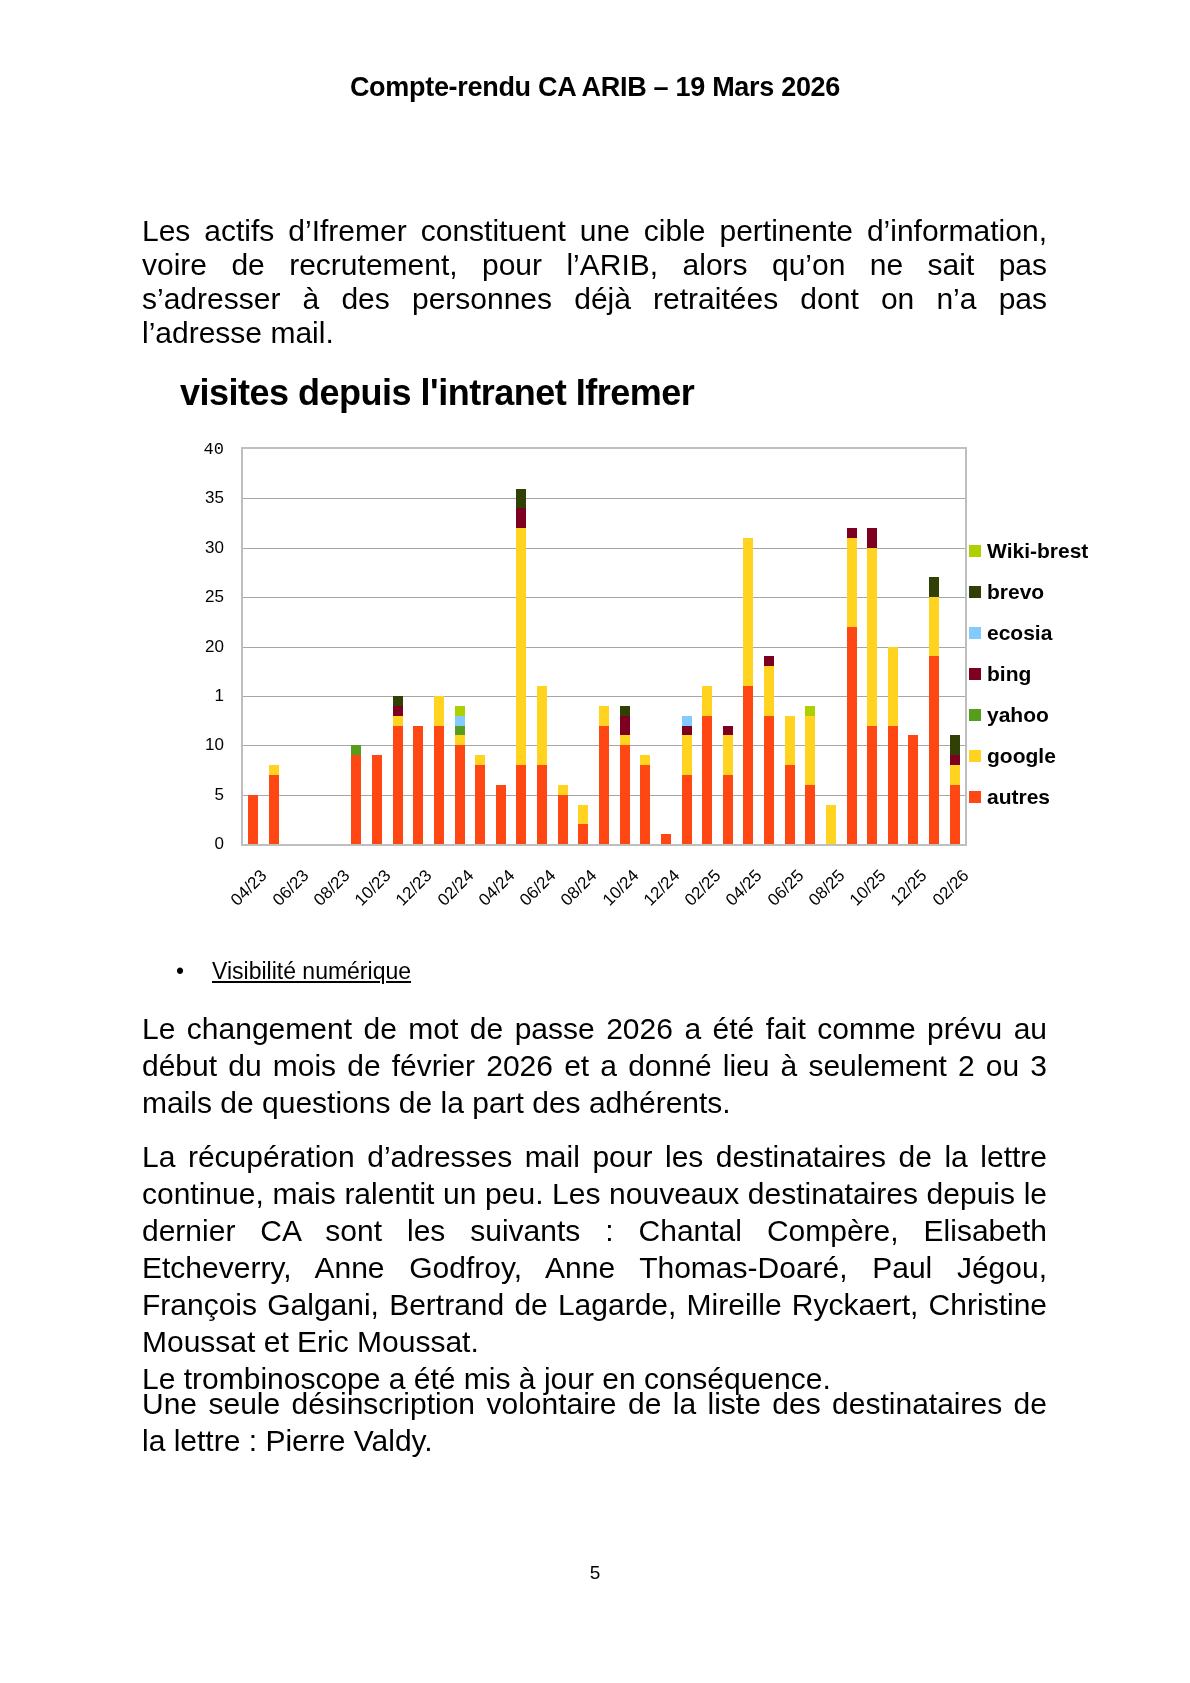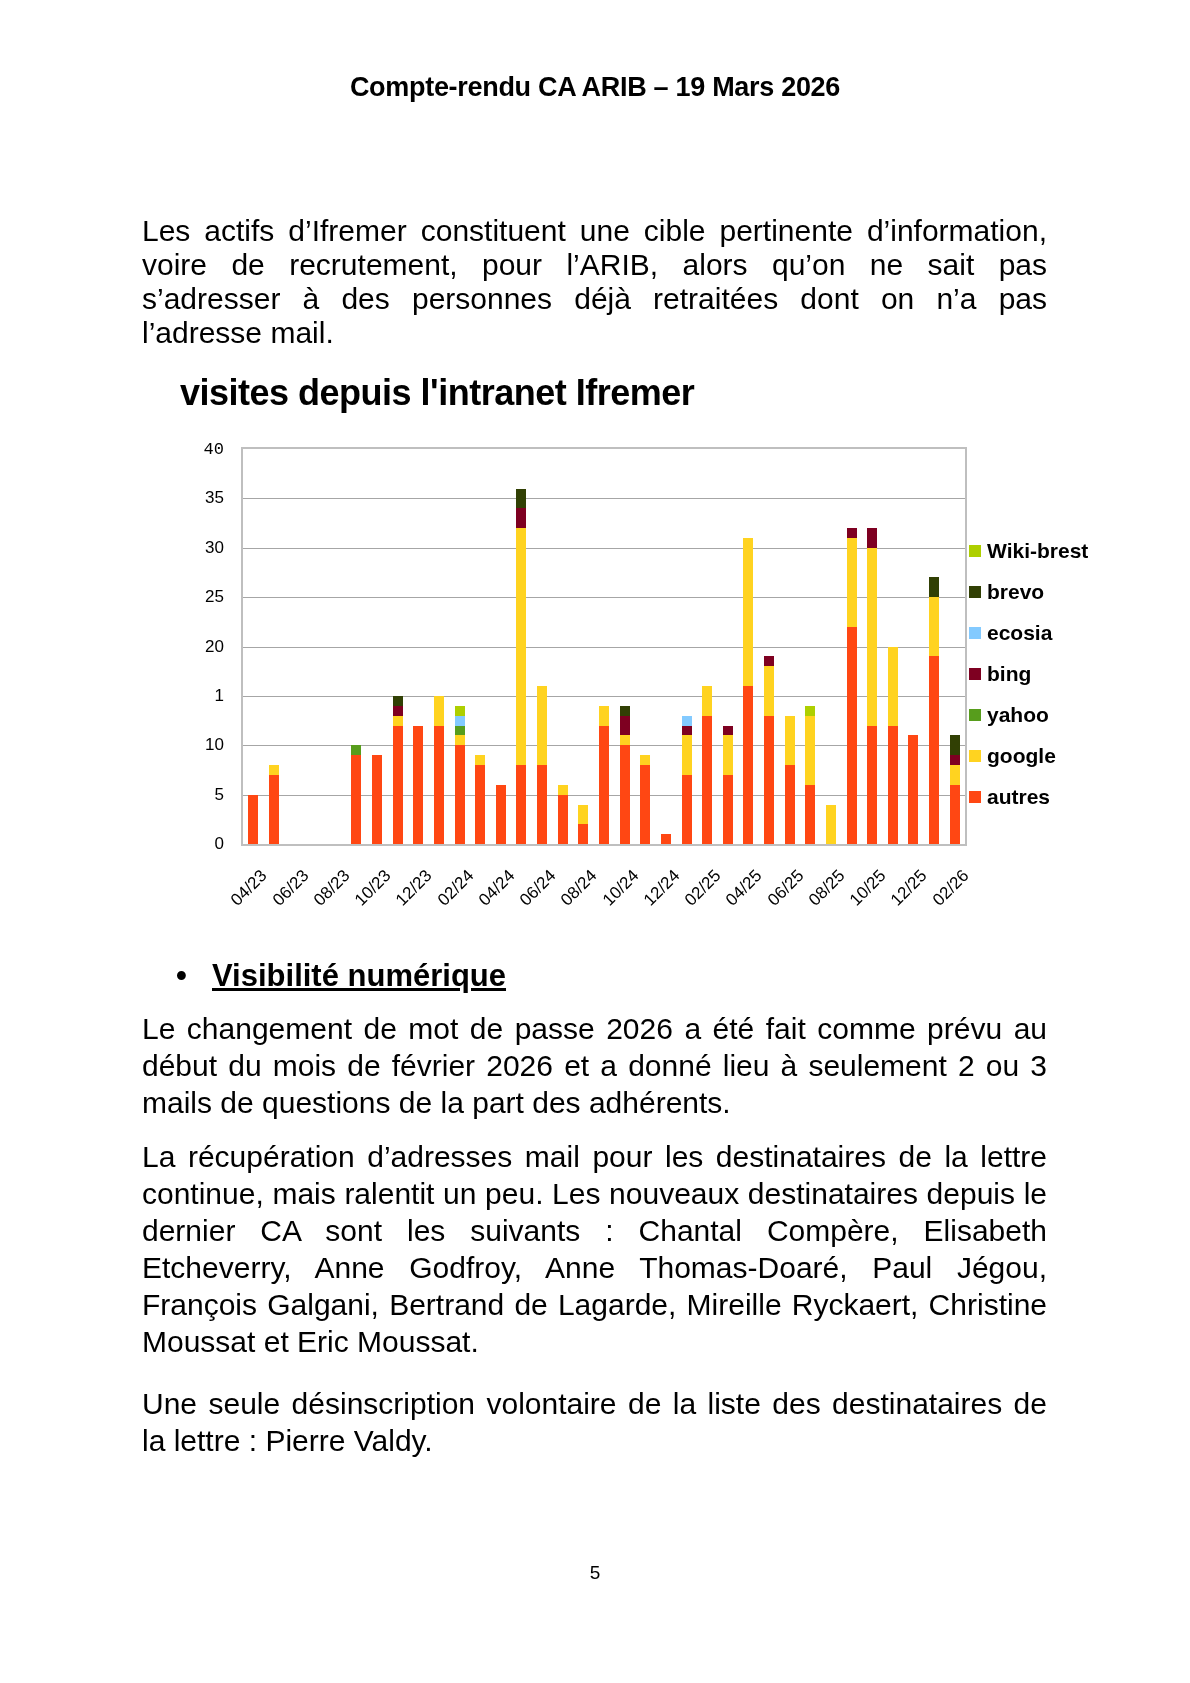--- a/index.html
+++ b/index.html
@@ -11,21 +11,21 @@
   .chart-title { position: absolute; top: 12px; left: 0; width: 900px; text-align: left; font-size: 36px; font-weight: bold; letter-spacing: -0.5px; }
   .plot { position: absolute; left: 61px; top: 87px; width: 726px; height: 399px; border: 2px solid #bfbfbf; box-sizing: border-box; }
   .gridline { position: absolute; left: 0; width: 100%; height: 1px; background: #a6a6a6; }
   .ytick { position: absolute; left: 0; width: 44px; text-align: right; font-size: 17px; transform: translateY(-50%); }
   .bar { position: absolute; bottom: 0; width: 10px; display: flex; flex-direction: column-reverse; }
   .seg { width: 100%; }
   .xtick { position: absolute; top: 506px; font-size: 17px; transform-origin: right top; transform: rotate(-45deg); white-space: nowrap; text-align: right; width: 60px; }
   .legend { position: absolute; left: 789px; top: 170px; }
   .legend-item { display: flex; align-items: center; height: 41px; font-size: 21px; font-weight: bold; }
   .swatch { width: 12px; height: 12px; margin-right: 6px; }
-  .bullet-row { position: absolute; top: 958px; left: 176px; font-size: 31px; font-weight: bold; }
+  .bullet-row { position: absolute; top: 958px; left: 176px; font-size: 23px; font-weight: normal; }
   .bullet-row .dot { display: inline-block; width: 36px; }
   .bullet-row .title { text-decoration: underline; }
   .para.p1 { top: 1010px; line-height: 37px; }
   .para.p2 { top: 1138px; line-height: 37px; }
   .para.p3 { top: 1385px; line-height: 37px; }
   .page-number { position: absolute; top: 1562px; left: 0; width: 1190px; text-align: center; font-size: 19px; }
 </style>
 </head>
 <body>
 
@@ -250,16 +250,17 @@
     </div>
 </div>
 
 <div class="bullet-row">
   <span class="dot">•</span><span class="title">Visibilité numérique</span>
 </div>
 
 <div class="para p1">Le changement de mot de passe 2026 a été fait comme prévu au début du mois de février 2026 et a donné lieu à seulement 2 ou 3 mails de questions de la part des adhérents.</div>
 <div class="para p2">
   <span>La récupération d’adresses mail pour les destinataires de la lettre continue, mais ralentit un peu. Les nouveaux destinataires depuis le dernier CA sont les suivants : Chantal Compère, Elisabeth Etcheverry, Anne Godfroy, Anne Thomas-Doaré, Paul Jégou, François Galgani, Bertrand de Lagarde, Mireille Ryckaert, Christine Moussat et Eric Moussat.</span><br>
+  <span>Le trombinoscope a été mis à jour en conséquence.</span>
 </div>
 <div class="para p3">Une seule désinscription volontaire de la liste des destinataires de la lettre : Pierre Valdy.</div>
 
 <div class="page-number">5</div>
 
 </body></html>

